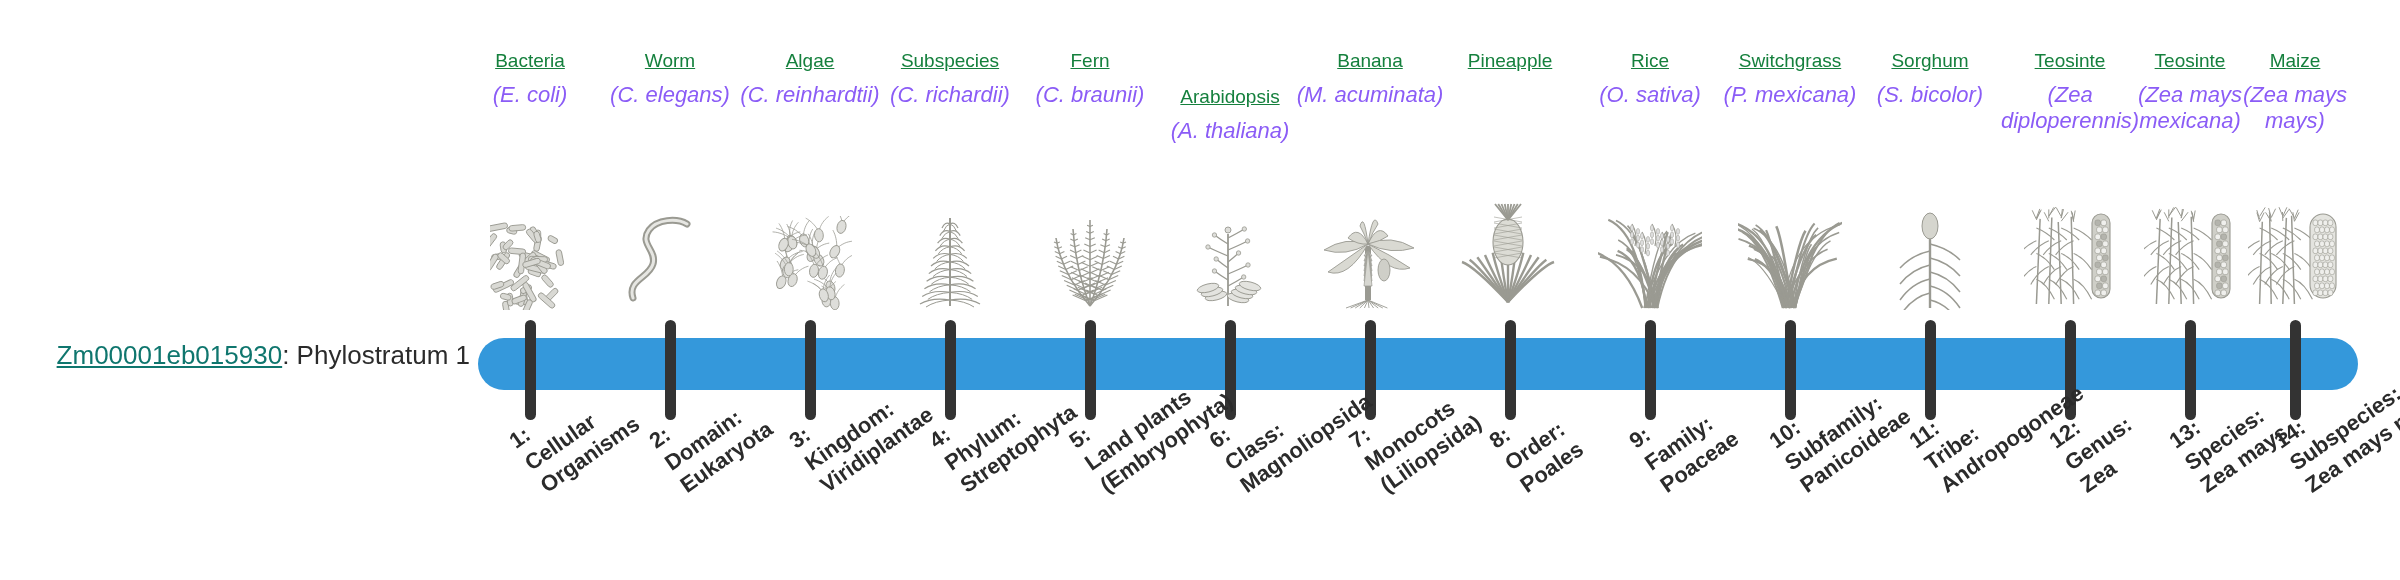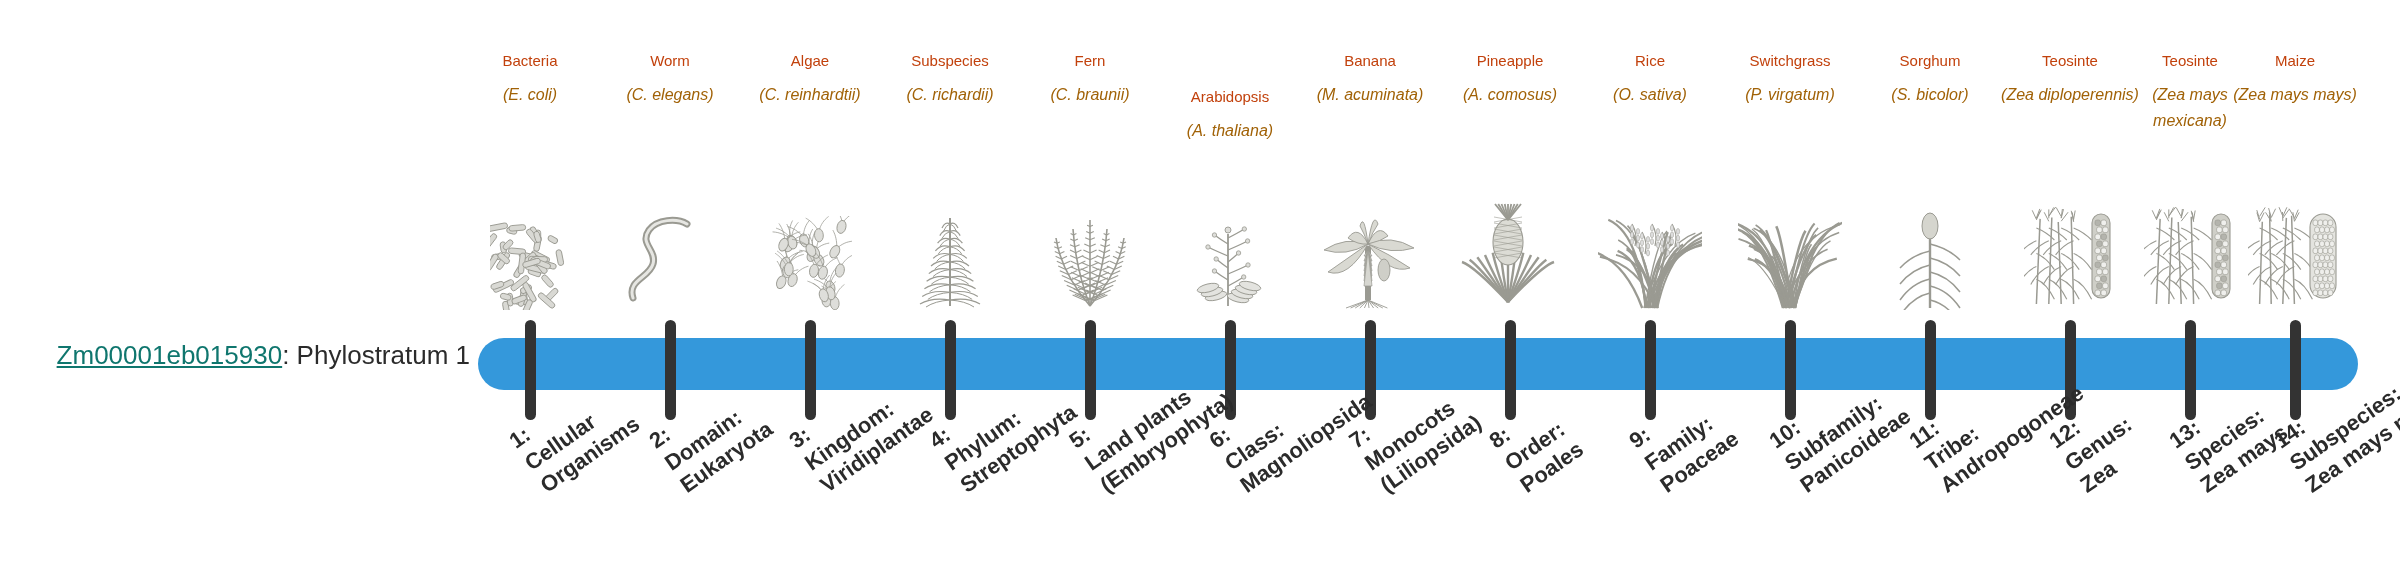--- a/index.html
+++ b/index.html
@@ -67,30 +67,31 @@
 
   
   .col {
     position: absolute;
     top: 46px;
     width: 150px;
     margin-left: -75px;
     text-align: center;
   }
   .col .common {
-    font-size: 15px;
+    font-size: 19px;
     line-height: 30px;
-    color: #c2410c;
+    color: #15803d;
     white-space: nowrap;
+    text-decoration: underline;
   }
   .col .sci {
-    font-size: 16px;
+    font-size: 22px;
     line-height: 26px;
     font-style: italic;
-    color: #a16207;
+    color: #8b5cf6;
     margin-top: 6px;
     min-height: 52px;
   }
 
   
   .art {
     position: absolute;
     top: 160px;
     width: 160px;
     height: 150px;
@@ -168,29 +169,28 @@
       <div class="col" style="left: 1230px; margin-top: 36px;">
         <div class="common">Arabidopsis</div>
         <div class="sci">(A. thaliana)</div>
       </div>
       <div class="col" style="left: 1370px;">
         <div class="common">Banana</div>
         <div class="sci">(M. acuminata)</div>
       </div>
       <div class="col" style="left: 1510px;">
         <div class="common">Pineapple</div>
-        <div class="sci">(A. comosus)</div>
       </div>
       <div class="col" style="left: 1650px;">
         <div class="common">Rice</div>
         <div class="sci">(O. sativa)</div>
       </div>
       <div class="col" style="left: 1790px;">
         <div class="common">Switchgrass</div>
-        <div class="sci">(P. virgatum)</div>
+        <div class="sci">(P. mexicana)</div>
       </div>
       <div class="col" style="left: 1930px;">
         <div class="common">Sorghum</div>
         <div class="sci">(S. bicolor)</div>
       </div>
       <div class="col" style="left: 2070px;">
         <div class="common">Teosinte</div>
         <div class="sci">(Zea diploperennis)</div>
       </div>
       <div class="col" style="left: 2190px;">

